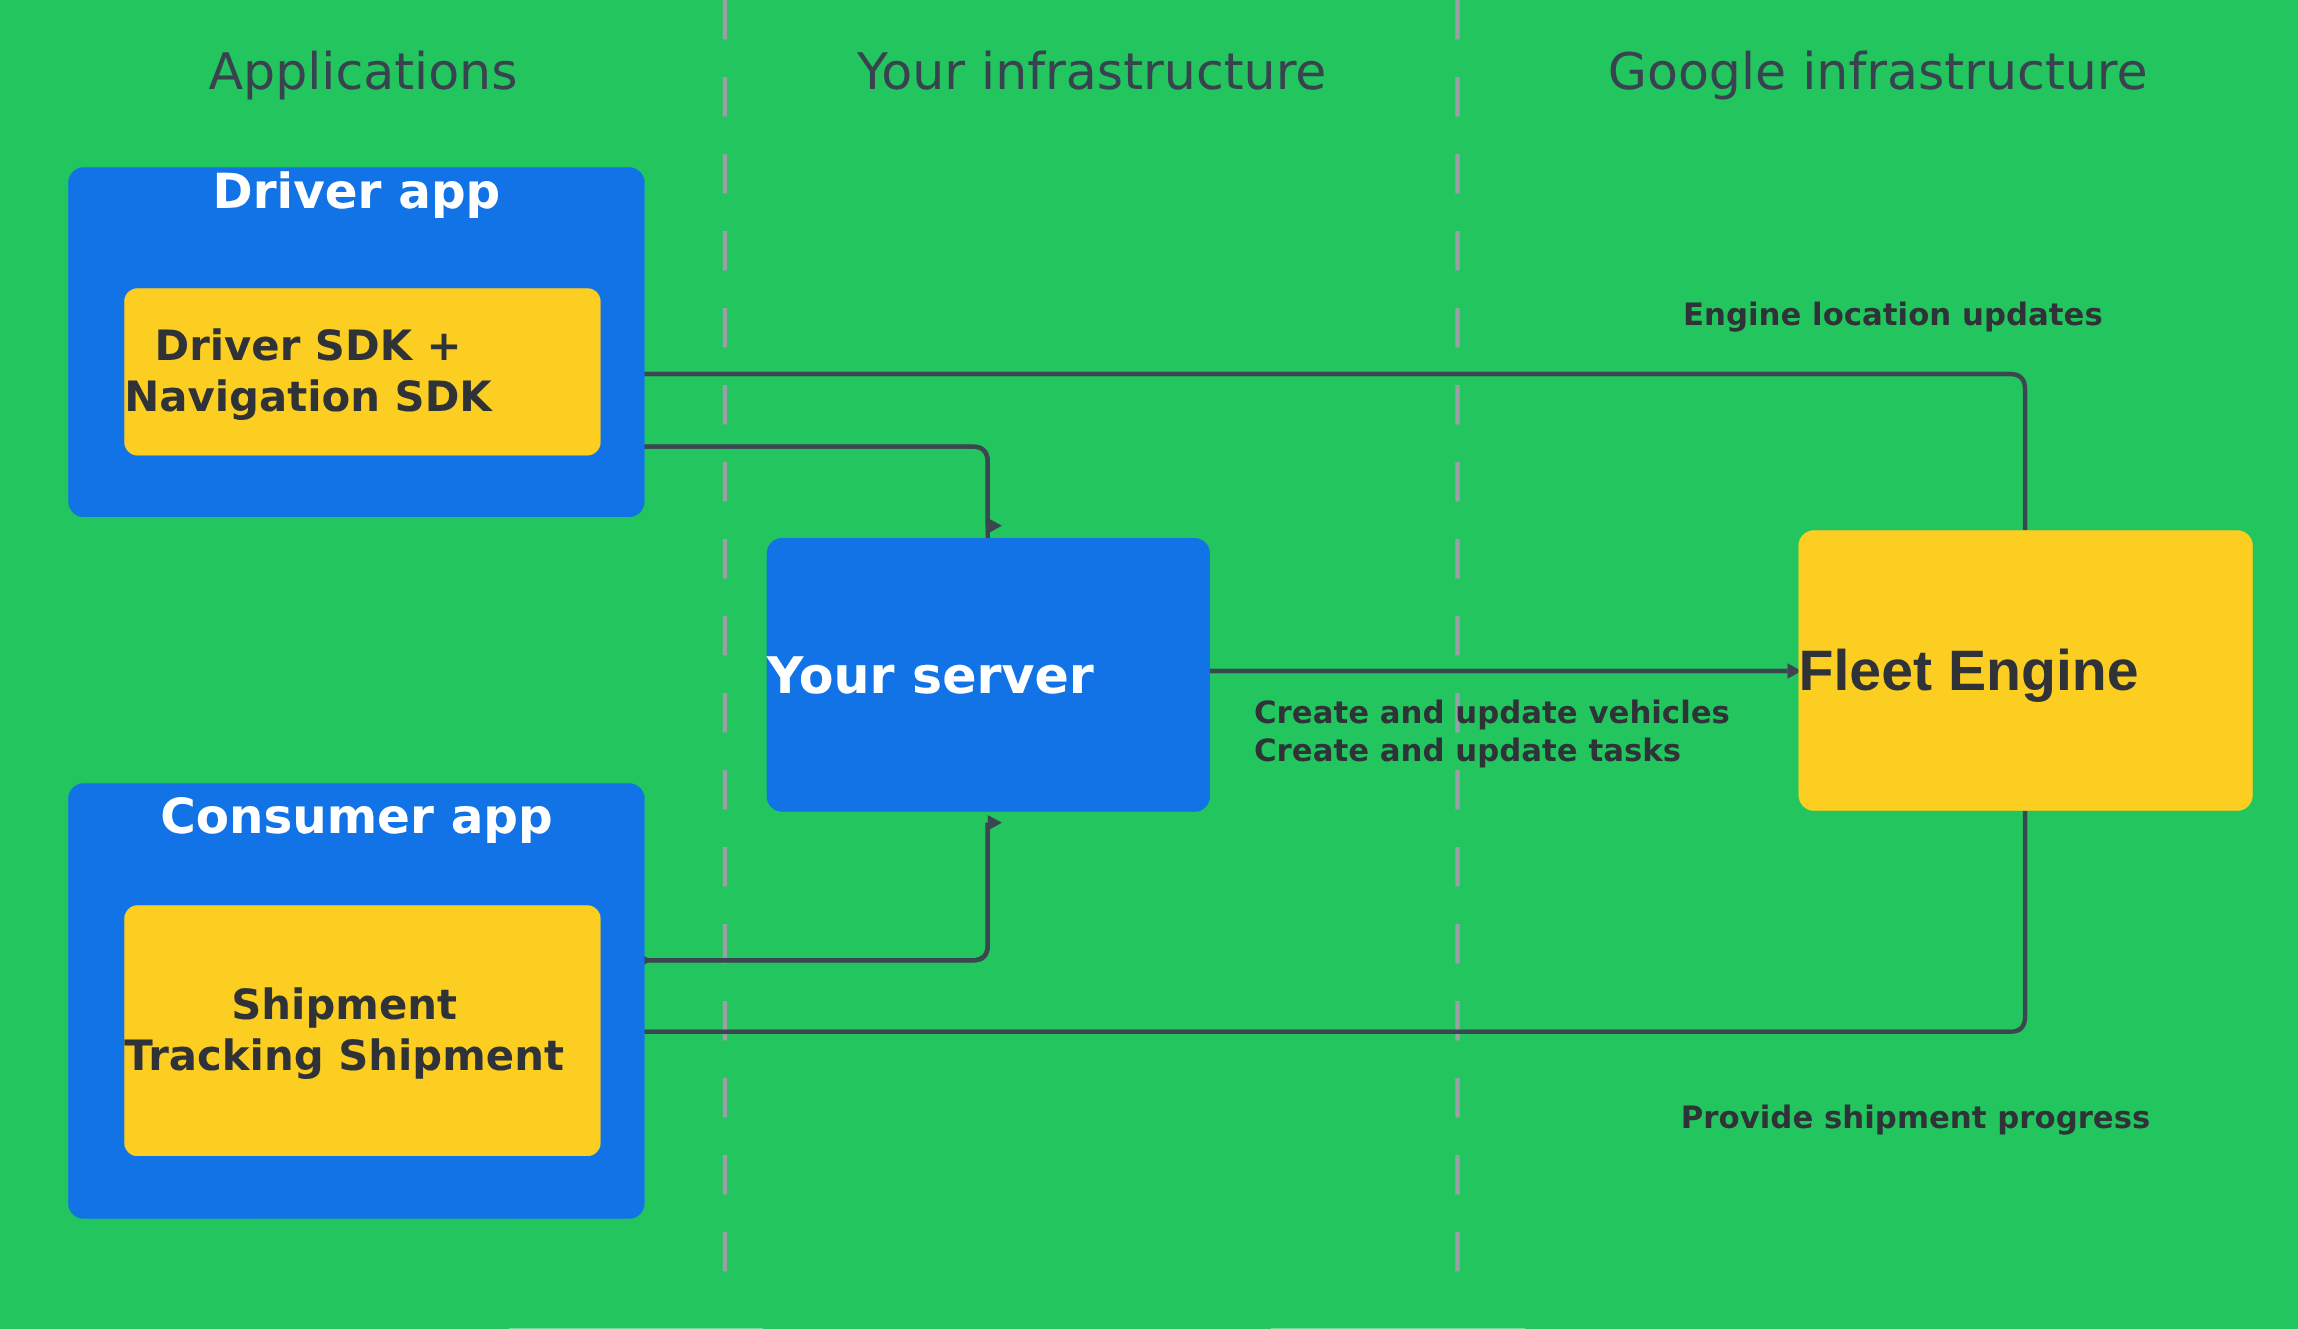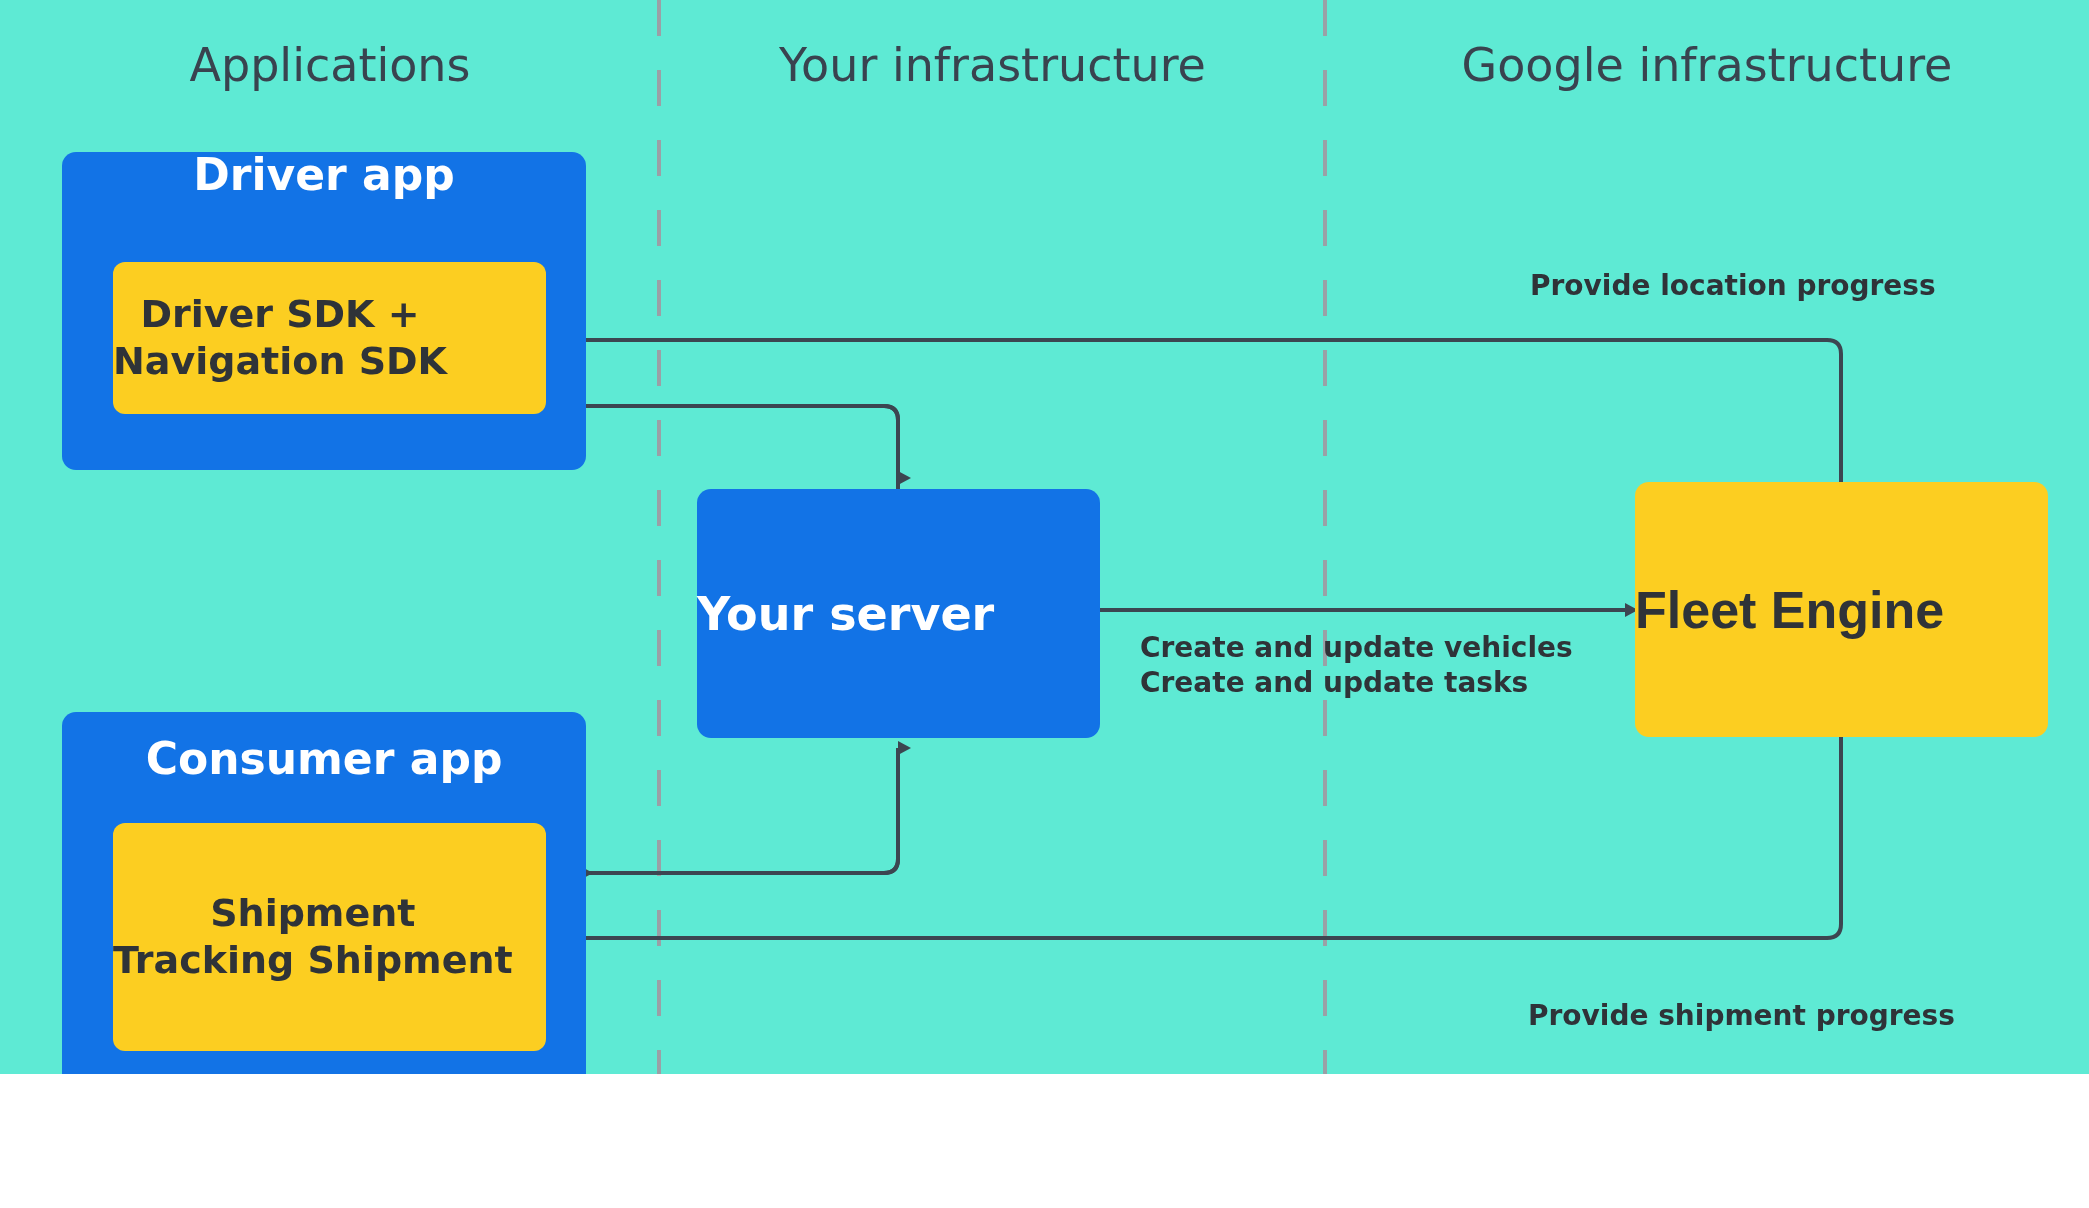--- a/index.html
+++ b/index.html
@@ -6,22 +6,22 @@
     margin: 0;
     padding: 0;
     background: #ffffff;
   }
   body {
     font-family: "DejaVu Sans", sans-serif;
   }
   #diagram-root {
     position: relative;
     width: 2089px;
-    height: 1074px;
-    background: #5eead4;
+    height: 1208px;
+    background: #22c55e;
     overflow: hidden;
   }
   svg.layer {
     position: absolute;
     top: 0;
     left: 0;
     width: 2089px;
     height: 1208px;
   }
   .col-header {
@@ -153,39 +153,39 @@
     <div class="app-title" style="">Driver app</div>
   </div>
   <div class="sdk-box" style="left:113px; top:262px; width:433px; height:152px;">
     <div class="sdk-text">
       <div>Driver SDK +</div>
       <div>Navigation SDK</div>
     </div>
   </div>
 
   <div class="node node-blue" style="left:62px; top:712px; width:524px; height:396px;">
-    <div class="app-title" style="margin-top:24px;">Consumer app</div>
+    <div class="app-title" style="margin-top:8px;">Consumer app</div>
   </div>
   <div class="sdk-box" style="left:113px; top:823px; width:433px; height:228px;">
     <div class="sdk-text">
       <div>Shipment</div>
       <div>Tracking Shipment</div>
     </div>
   </div>
 
   <div class="node node-blue center-flex" style="left:697px; top:489px; width:403px; height:249px;">
     <div class="server-label">Your server</div>
   </div>
 
   <div class="node node-yellow center-flex" style="left:1635px; top:482px; width:413px; height:255px;">
     <div class="engine-label">Fleet Engine</div>
   </div>
 
   <div class="edge-label" style="left:1530px; top:268px;">
-    <span>Provide location progress</span>
+    <span>Engine location updates</span>
   </div>
 
   <div class="edge-label" style="left:1140px; top:630px;">
     <div>Create and update vehicles</div>
     <div>Create and update tasks</div>
   </div>
 
   <div class="edge-label" style="left:1528px; top:998px;">
     <span>Provide shipment progress</span>
   </div>

